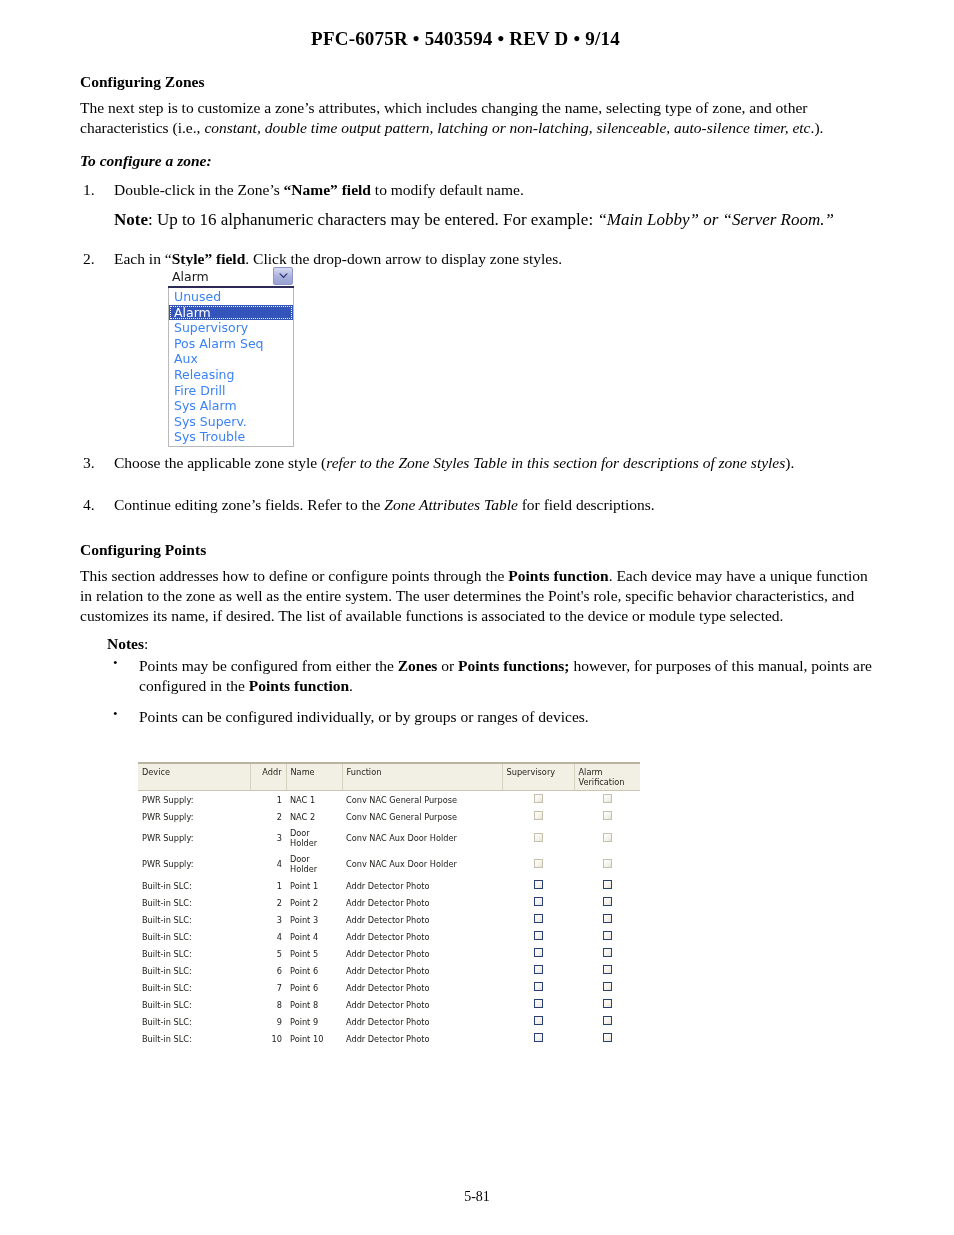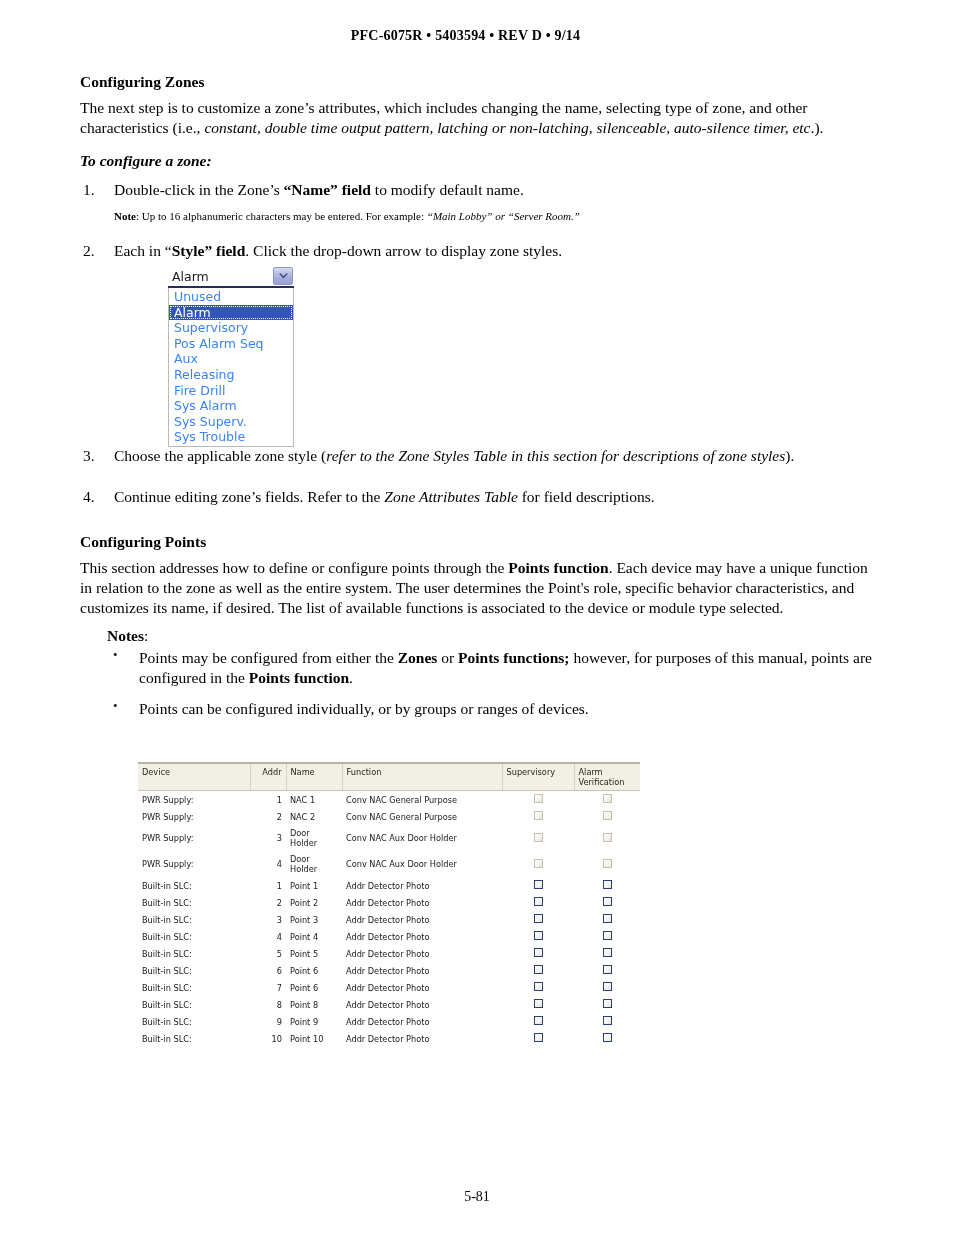--- a/index.html
+++ b/index.html
@@ -21,21 +21,21 @@
     height: 1235px;
   }
 
   
   .running-header {
     position: absolute;
     top: 28px;
     left: 0;
     width: 931px;
     text-align: center;
-    font-size: 14px;
+    font-size: 19px;
     font-weight: bold;
     letter-spacing: 0.2px;
   }
   .running-footer {
     position: absolute;
     top: 1189px;
     left: 0;
     width: 954px;
     text-align: center;
     font-size: 14px;
@@ -80,21 +80,21 @@
     line-height: 1.3;
     margin-bottom: 6px;
   }
   .num-item > .num {
     position: absolute;
     left: 3px;
     top: 0;
   }
   .note-line {
     padding-left: 34px;
-    font-size: 11px;
+    font-size: 17px;
     line-height: 1.3;
     margin-top: 9px;
   }
 
   
   .notes-block {
     margin-top: 8px;
     padding-left: 27px;
   }
   .notes-label {

